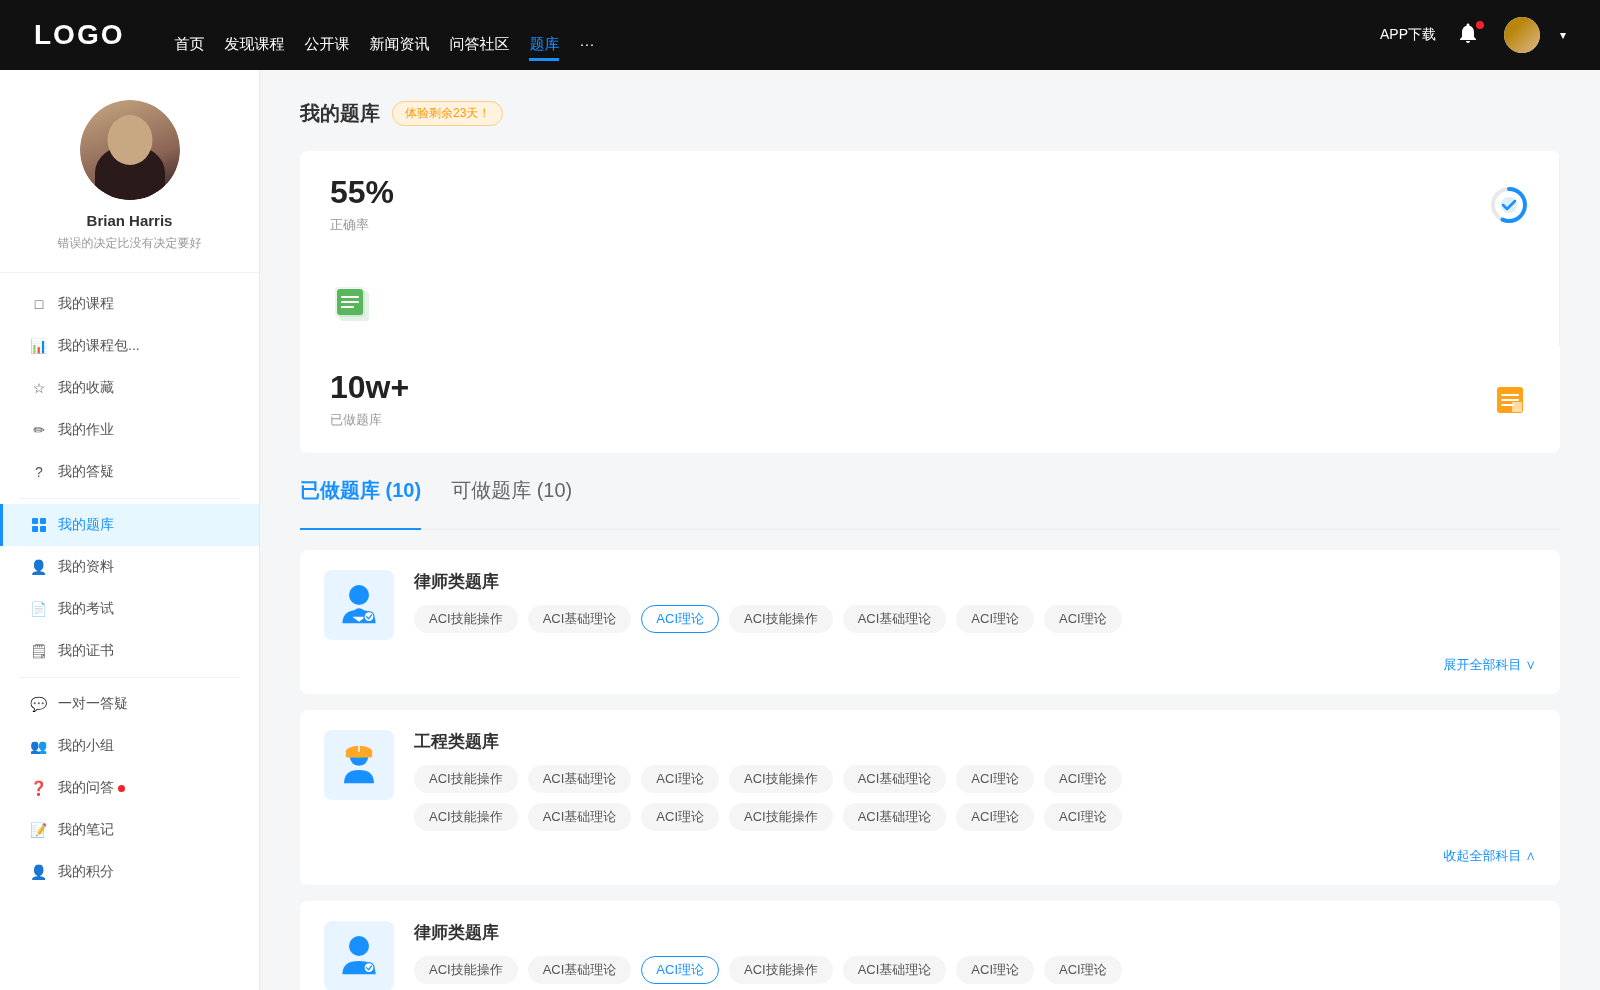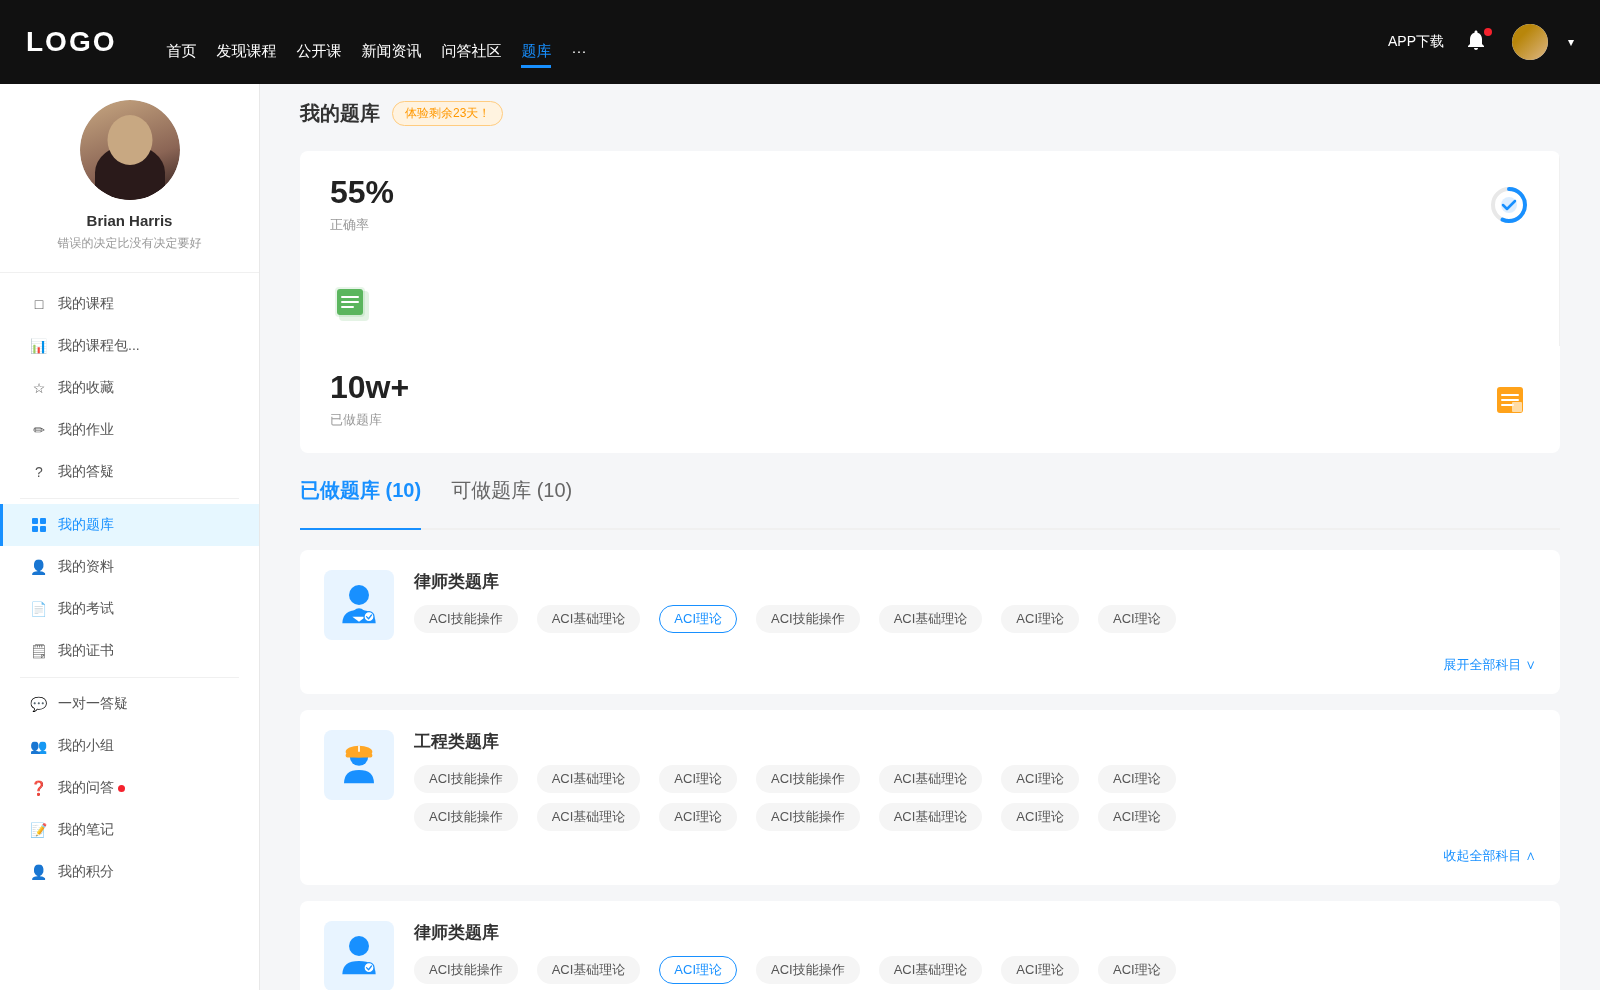--- a/index.html
+++ b/index.html
@@ -1,24 +1,24 @@
 <!DOCTYPE html>
 <html><head>
   <meta charset="utf-8">
   <style>
     * { box-sizing: border-box; margin: 0; padding: 0; }
     body { font-family: "PingFang SC", "Microsoft YaHei", sans-serif; background: #f0f2f5; min-height: 990px; }
 
     
     .navbar {
       background: #111;
-      height: 84px;
-      display: flex;
-      align-items: center;
-      padding: 0 26px;
+      height: 70px;
+      display: flex;
+      align-items: center;
+      padding: 0 34px;
       position: fixed;
       top: 0; left: 0; right: 0;
       z-index: 100;
     }
     .navbar-logo {
       color: #fff;
       font-size: 28px;
       font-weight: 900;
       letter-spacing: 2px;
       margin-right: 50px;
@@ -301,21 +301,21 @@
     .bank-info { flex: 1; }
     .bank-name {
       font-size: 17px;
       font-weight: 600;
       color: #333;
       margin-bottom: 12px;
     }
     .tags-row {
       display: flex;
       flex-wrap: wrap;
-      gap: 19px;
+      gap: 10px;
       align-items: center;
     }
     .tag {
       padding: 4px 14px;
       border-radius: 20px;
       font-size: 13px;
       background: #f5f5f5;
       color: #555;
       cursor: pointer;
       border: 1px solid transparent;

